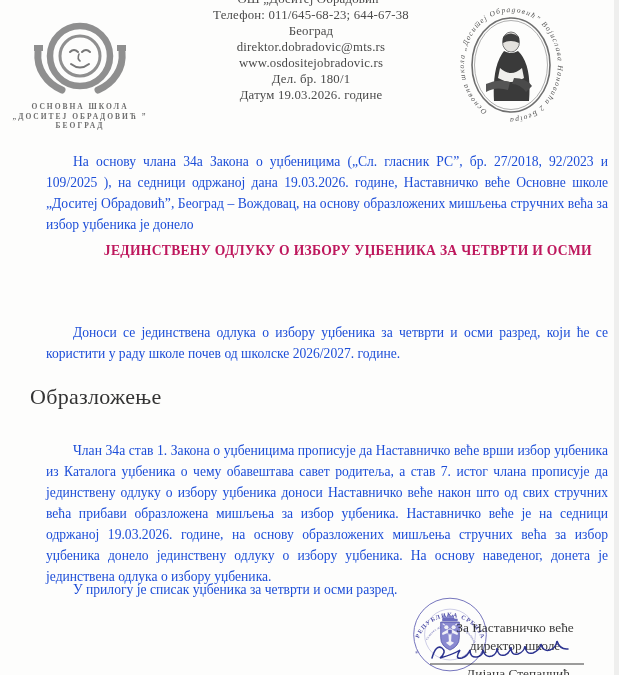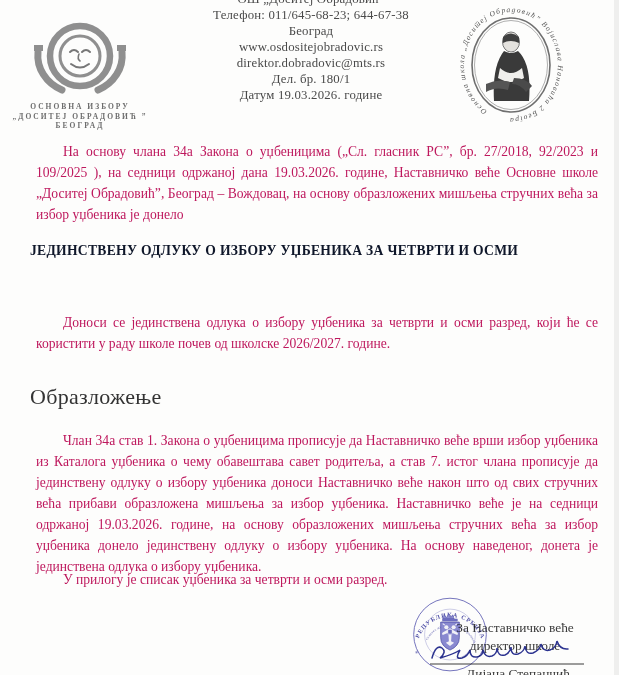--- a/index.html
+++ b/index.html
@@ -17,26 +17,26 @@
   }
   .header-center div{white-space:nowrap;}
   .logo-left{position:absolute;left:12px;top:22px;width:136px;text-align:center;}
   .logo-caption{font-size:7.5px;font-weight:bold;color:#6d6d6d;letter-spacing:2px;
     line-height:9.5px;margin-top:2px;white-space:nowrap;}
   .seal-right{position:absolute;left:436px;top:6px;}
 
   
   .para{
     position:absolute;left:30px;width:562px;font-size:13.6px;line-height:21px;
-    text-align:justify;color:#be185d;margin:6px;
+    text-align:justify;color:#1d4ed8;margin:16px;
   }
   .indent{text-indent:27px;}
   .doc-title{
-    position:absolute;left:30px;top:241px;width:562px;text-align:left;
-    font-size:13.6px;font-weight:600;line-height:19px;color:#0f172a;margin:0;
+    position:absolute;left:30px;top:241px;width:562px;text-align:right;
+    font-size:13.6px;font-weight:600;line-height:19px;color:#be185d;margin:0;
     letter-spacing:.3px;
   }
   .doc-subtitle{font-weight:400;font-size:13px;margin-top:2px;letter-spacing:.2px;}
   .h-obrazlozenje{
     position:absolute;left:30px;top:384px;width:562px;
     font-size:22px;font-weight:500;color:#333;margin:0;letter-spacing:.3px;
   }
 
   
   .sign-block{position:absolute;left:420px;top:619px;width:190px;text-align:center;
@@ -61,32 +61,32 @@
       <path d="M18 30 a42 38 0 0 0 24 38 M102 30 a42 38 0 0 1 -24 38" fill="none" stroke="#8f8f8f" stroke-width="7" stroke-linecap="round"></path>
       <path d="M14 26 h9 M97 26 h9" stroke="#8f8f8f" stroke-width="6"></path>
 
       <circle cx="60" cy="34" r="20" fill="#fdfdfc" stroke="#8f8f8f" stroke-width="3"></circle>
 
       <path d="M50 30 q4 -4 8 0 M62 30 q4 -4 8 0" fill="none" stroke="#777" stroke-width="2" stroke-linecap="round"></path>
       <path d="M59 32 q-2 5 1 7" fill="none" stroke="#777" stroke-width="1.6" stroke-linecap="round"></path>
       <path d="M51 42 q9 7 18 0" fill="none" stroke="#777" stroke-width="2" stroke-linecap="round"></path>
     </svg>
     <div class="logo-caption">
-      <div>ОСНОВНА ИЗБОРУ</div>
+      <div>ОСНОВНА ШКОЛА</div>
       <div>„ДОСИТЕЈ ОБРАДОВИЋ ”</div>
       <div>БЕОГРАД</div>
     </div>
   </div>
 
   <div class="header-center">
     <div>ОШ „Доситеј Обрадовић”</div>
     <div>Телефон: 011/645-68-23; 644-67-38</div>
     <div>Београд</div>
+    <div>direktor.dobradovic@mts.rs</div>
     <div>www.osdositejobradovic.rs</div>
-    <div>direktor.dobradovic@mts.rs</div>
     <div>Дел. бр. 180/1</div>
     <div>Датум 19.03.2026. године</div>
   </div>
 
   <div class="seal-right">
     <svg width="150" height="120" viewBox="0 0 150 120">
       <defs>
         <path id="sealRing" d="M75 112 a47 53 0 1 1 0.01 0"></path>
       </defs>
       <ellipse cx="75" cy="59" rx="39" ry="47" fill="#fdfdfc" stroke="#6f6f6f" stroke-width="1.6"></ellipse>

